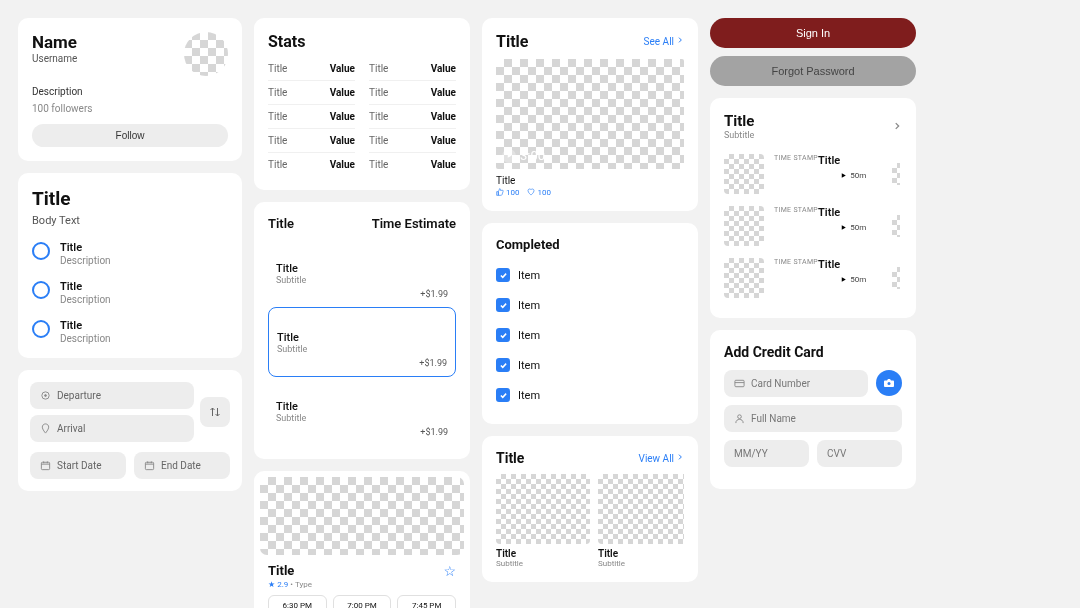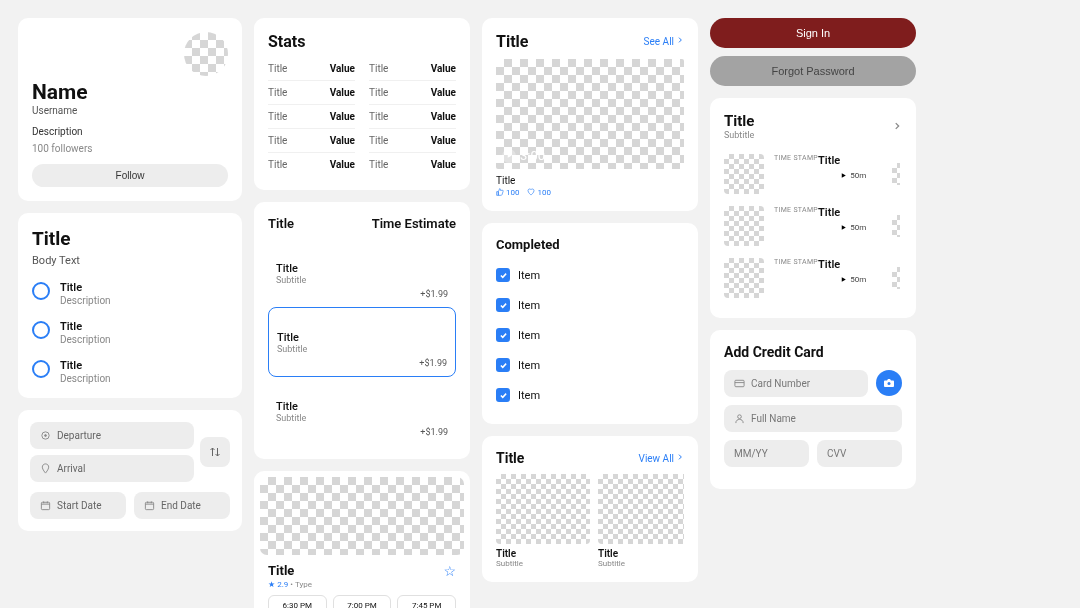--- a/index.html
+++ b/index.html
@@ -40,21 +40,21 @@
   background-size: 16px 16px;
   background-position: 0 0, 0 8px, 8px -8px, -8px 0;
 }
 .checker-sm {
   background-size: 10px 10px;
   background-position: 0 0, 0 5px, 5px -5px, -5px 0;
 }
 
 
 .profile-top { display:flex; justify-content:space-between; align-items:flex-start; }
-.profile-name { font-size:21px; font-weight:700;margin-top:48px; }
+.profile-name { font-size:17px; font-weight:700; }
 .profile-user { font-size:10px; color:#555; margin-top:1px; }
 .avatar { width:44px; height:44px; border-radius:50%; }
 .desc { font-size:10px; color:#333; margin-top:10px; }
 .followers { font-size:10px; color:#888; margin-top:6px; }
 .follow-btn { width:100%; background:#ededed; border:none; border-radius:14px; padding:6px 0; font-size:10px; color:#333; margin-top:10px; cursor:pointer; }
 
 
 .card-title-lg { font-size:19px; font-weight:700; }
 .body-text { font-size:11px; color:#555; margin-top:4px; }
 .radio-row { display:flex; gap:10px; margin-top:14px; align-items:flex-start; cursor:pointer; }

